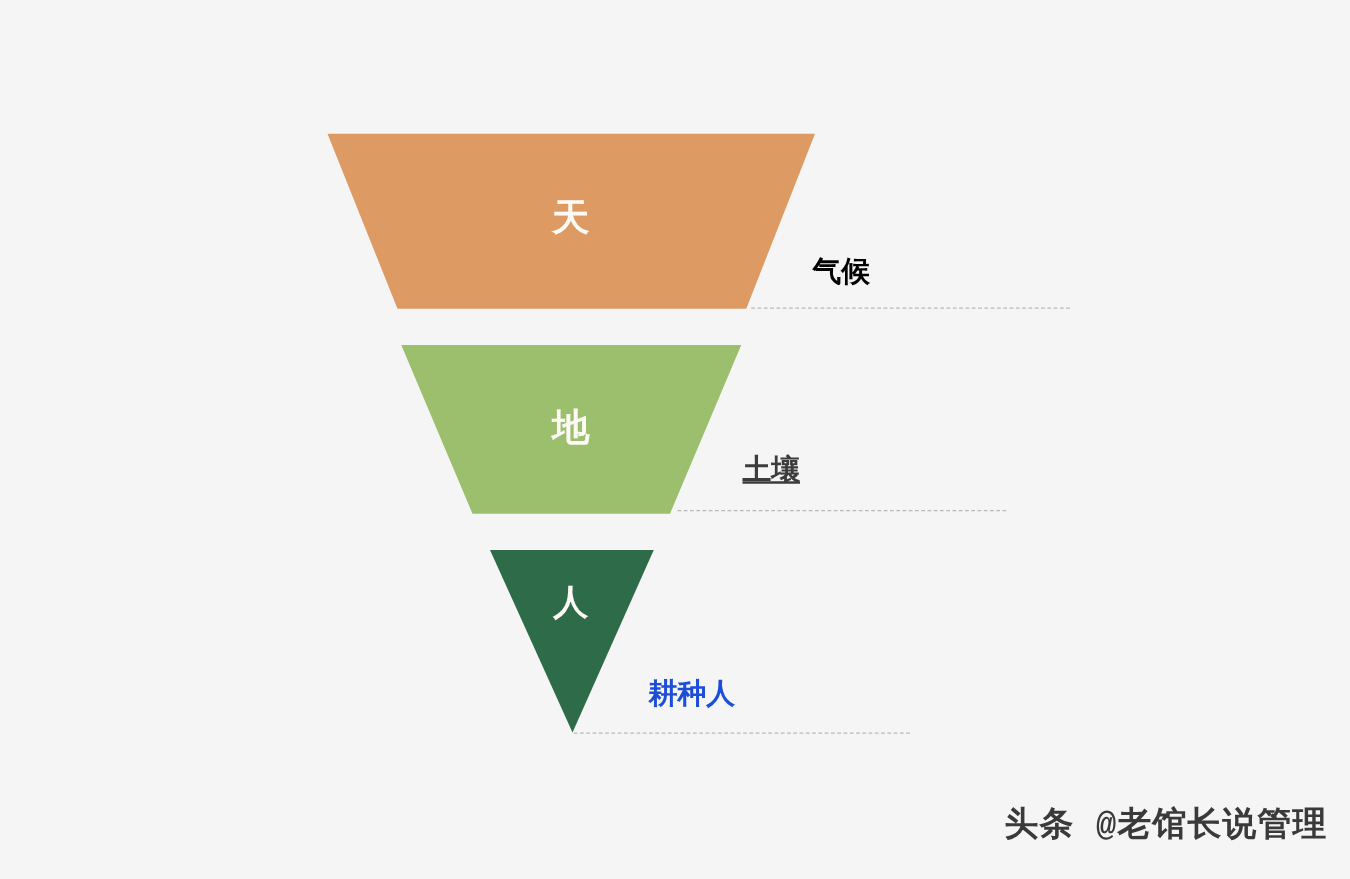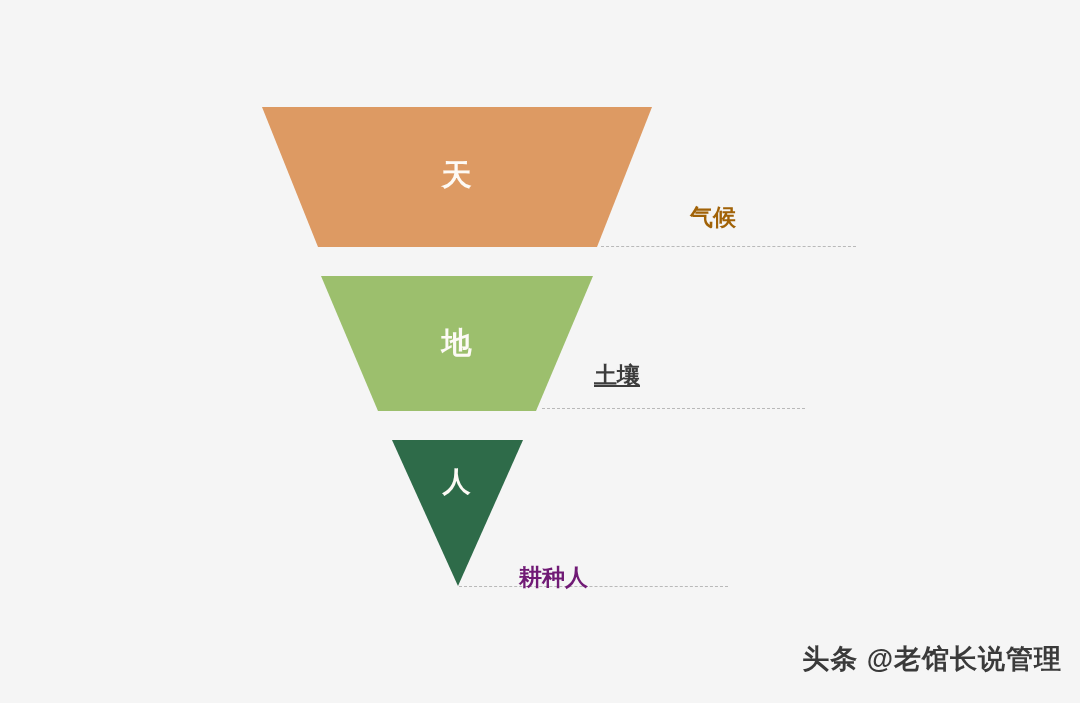--- a/index.html
+++ b/index.html
@@ -80,20 +80,21 @@
     position: absolute;
     right: 18px;
     bottom: 26px;
     font-size: 27px;
     font-weight: 700;
     color: #2b2b2b;
     letter-spacing: 1px;
     white-space: nowrap;
     user-select: none;
     opacity: 0.92;
+    font-family: Liberation Mono, monospace;
   }
 </style>
 </head>
 <body style="background: rgb(245, 245, 245);">
 
 <div id="funnel-stage">
 
   <svg class="funnel-svg" viewBox="0 0 1080 703" aria-hidden="true">
     <polygon id="funnel-shape-0" points="262,107 652,107 597,247 318,247" fill="#dd9a63"></polygon>
     <polygon id="funnel-shape-1" points="321,276 593,276 536,411 378,411" fill="#9cbf6d"></polygon>
@@ -101,19 +102,19 @@
   </svg>
 
   <div class="stage-label" id="stage-label-0" style="color: rgb(253, 250, 245);">天</div>
   <div class="stage-label" id="stage-label-1" style="color: rgb(253, 250, 245);">地</div>
   <div class="stage-label" id="stage-label-2" style="color: rgb(253, 250, 245);">人</div>
 
   <div class="leader-line" id="leader-line-0" style="border-top-color: rgb(185, 185, 185);"></div>
   <div class="leader-line" id="leader-line-1" style="border-top-color: rgb(185, 185, 185);"></div>
   <div class="leader-line" id="leader-line-2" style="border-top-color: rgb(185, 185, 185);"></div>
 
-  <div class="callout-label" id="callout-label-0" style="color: #a16207; margin-left: 40px;">气候</div>
+  <div class="callout-label" id="callout-label-0" style="color: #000000;">气候</div>
   <div class="callout-label" id="callout-label-1" style="color: rgb(60, 60, 60);">土壤</div>
-  <div class="callout-label" id="callout-label-2" style="color: #701a75; margin-top: 23px;">耕种人</div>
+  <div class="callout-label" id="callout-label-2" style="color: #1d4ed8;">耕种人</div>
 
   <div id="watermark">头条 @老馆长说管理</div>
 
 </div>
 
 </body></html>

